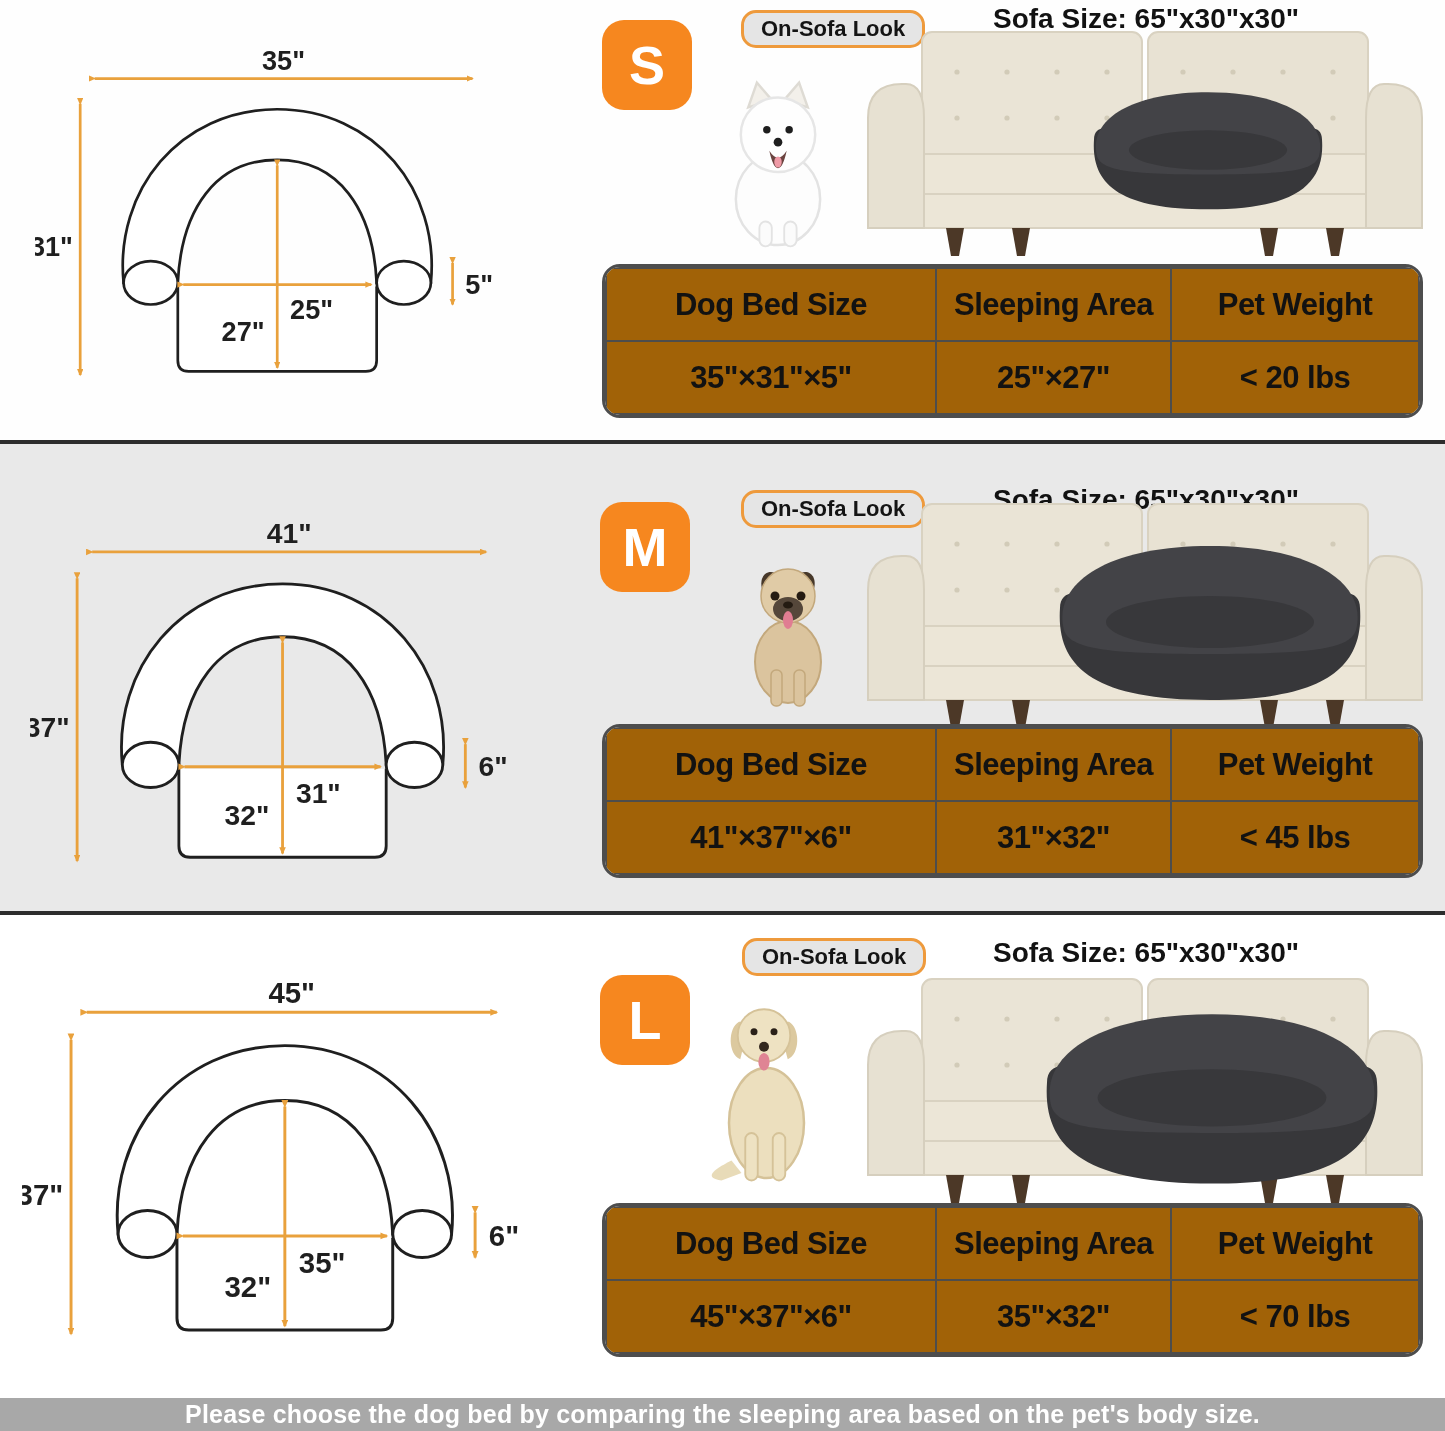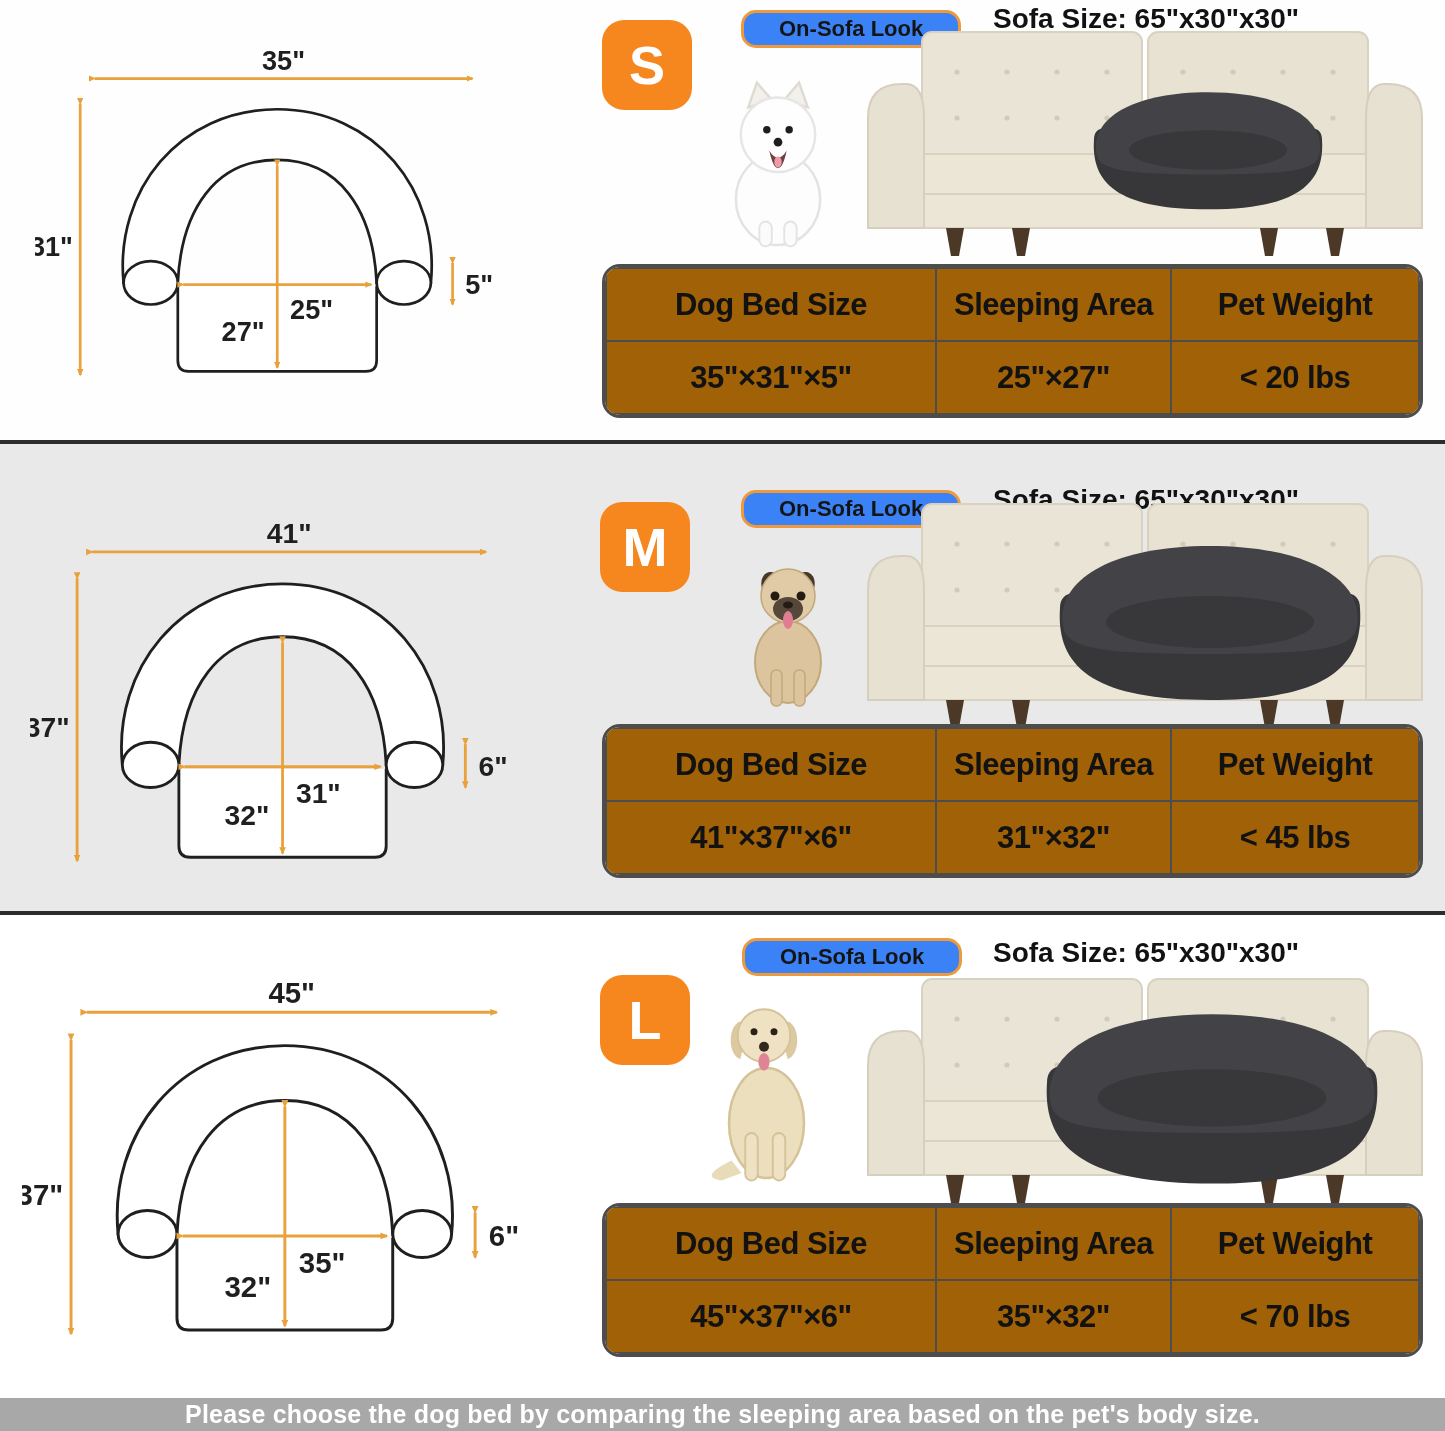--- a/index.html
+++ b/index.html
@@ -14,22 +14,22 @@
   .sec-s .diagram{left:35px;top:46px;width:470px;}
   .sec-m .diagram{left:30px;top:74px;width:490px;}
   .sec-l .diagram{left:22px;top:62px;width:510px;}
 
   .badge{position:absolute;width:90px;height:90px;background:#F6871F;border-radius:22px;
          color:#fff;font-size:54px;font-weight:bold;display:flex;align-items:center;justify-content:center;}
   .sec-s .badge{left:602px;top:20px;}
   .sec-m .badge{left:600px;top:58px;}
   .sec-l .badge{left:600px;top:60px;}
 
-  .pill{position:absolute;height:38px;background:#3b82f6;border:3px solid #EE9A3C;border-radius:15px;
-        font-size:22px;font-weight:bold;color:#141414;display:flex;align-items:center;padding:0 35px;box-sizing:border-box;}
+  .pill{position:absolute;height:38px;background:#e5e5e5;border:3px solid #EE9A3C;border-radius:15px;
+        font-size:22px;font-weight:bold;color:#141414;display:flex;align-items:center;padding:0 17px;box-sizing:border-box;}
   .sec-s .pill{left:741px;top:10px;}
   .sec-m .pill{left:741px;top:46px;}
   .sec-l .pill{left:742px;top:23px;}
 
   .sofa-title{position:absolute;width:560px;text-align:center;font-size:28px;font-weight:bold;color:#121212;}
   .sec-s .sofa-title{left:866px;top:3px;}
   .sec-m .sofa-title{left:866px;top:40px;}
   .sec-l .sofa-title{left:866px;top:22px;}
 
   .dog{position:absolute;}

